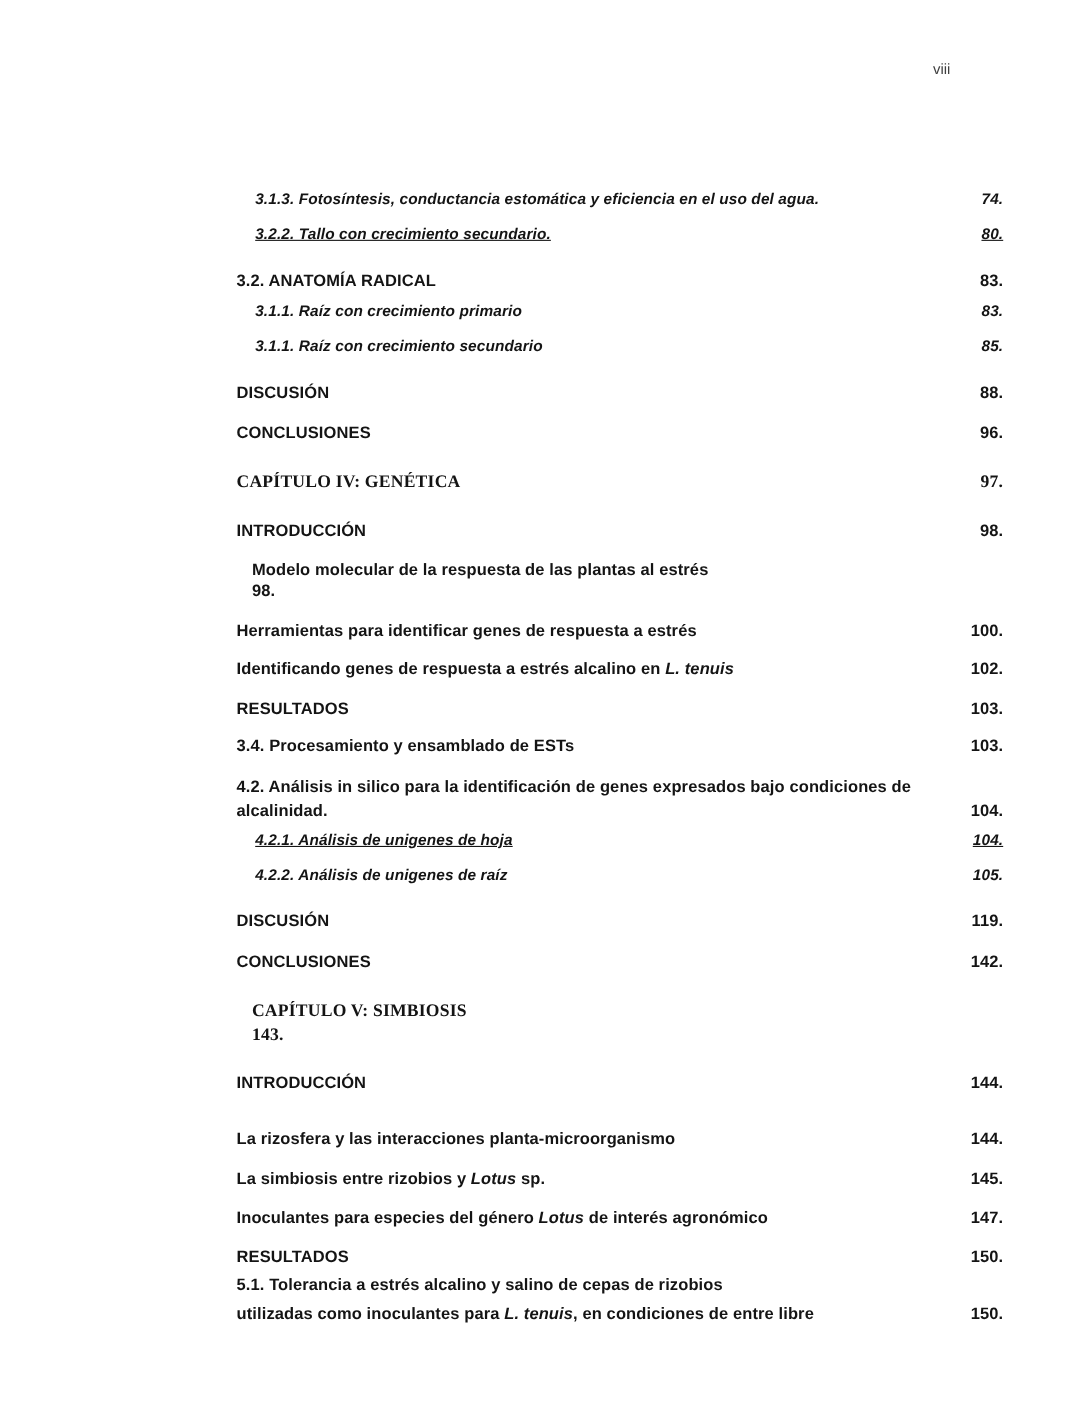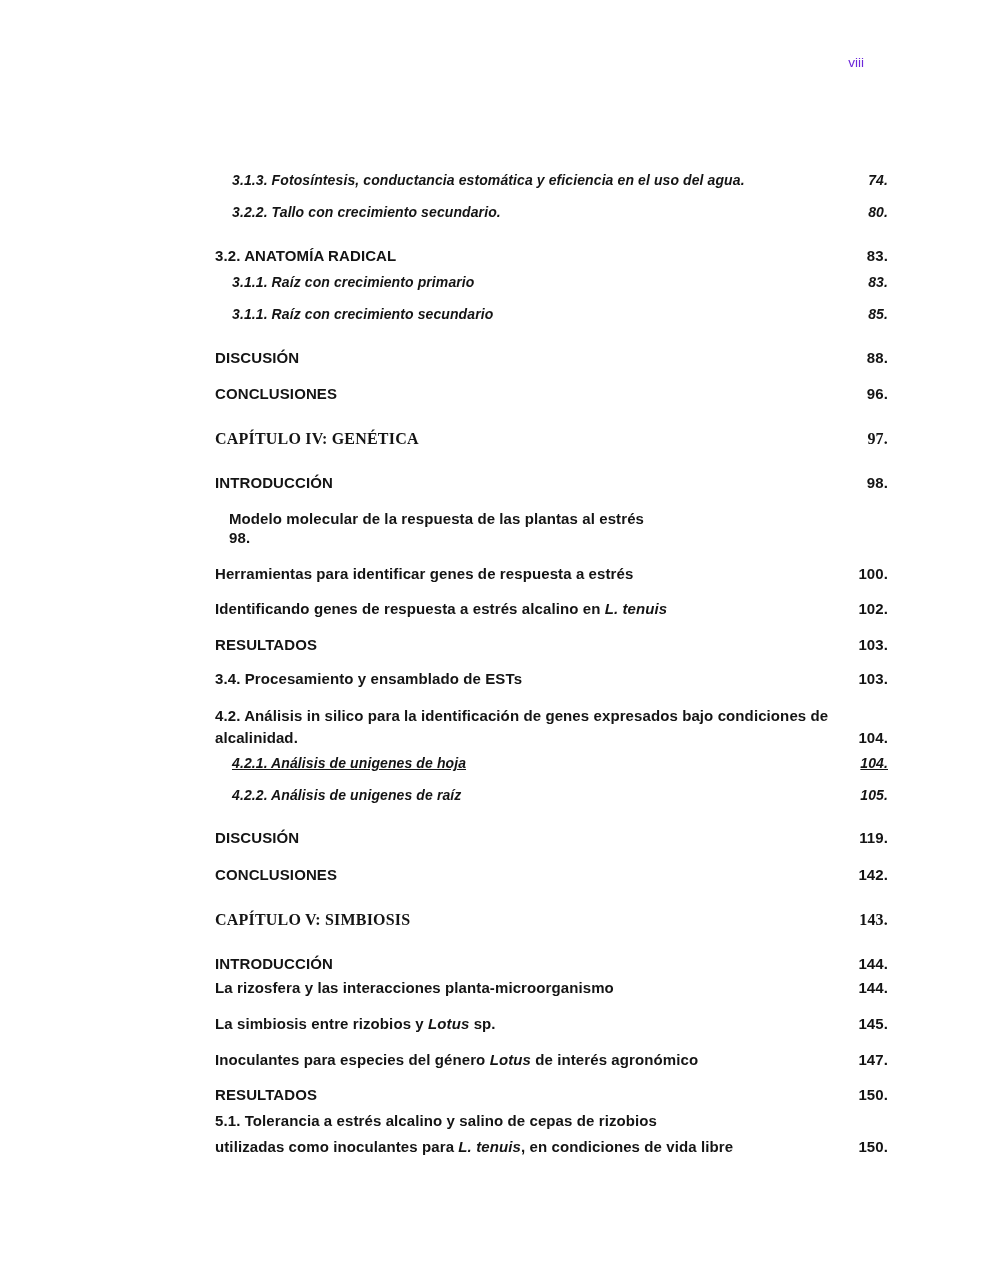--- a/index.html
+++ b/index.html
@@ -8,25 +8,25 @@
     background:#ffffff;
     color:#141414;
     position:relative;
     overflow:hidden;
     font-family:"Liberation Sans",sans-serif;
   }
   .folio{
     position:absolute;
     top:55px;right:126px;
     font:400 13.5px "Liberation Sans",sans-serif;
-    color:#6d28d9;
+    color:#404040;
   }
   .toc{
     box-sizing:border-box;
-    padding:171px 102px 0 215px;
+    padding:171px 78px 0 215px;
     width:990px;
   }
   .row{
     display:flex;
     align-items:baseline;
   }
   .row .label{flex:1;}
   .row .pageno{
     margin-left:14px;
     white-space:nowrap;
@@ -53,21 +53,21 @@
 </head>
 <body>
 
 <div class="folio">viii</div>
 
 <main class="toc">
     <div class="row sub" style="margin-top: 0px;">
       <span class="label"><span>3.1.3. Fotosíntesis, conductancia estomática y eficiencia en el uso del agua.</span></span>
       <span class="pageno">74.</span>
     </div>
-    <div class="row sub" style="margin-top: 13px;">
+    <div class="row sub" style="margin-top: 13px; text-decoration: underline;">
       <span class="label"><span>3.2.2. Tallo con crecimiento secundario.</span></span>
       <span class="pageno">80.</span>
     </div>
     <div class="row main" style="margin-top: 24px;">
       <span class="label"><span>3.2. ANATOMÍA RADICAL</span></span>
       <span class="pageno">83.</span>
     </div>
     <div class="row sub" style="margin-top: 8px;">
       <span class="label"><span>3.1.1. Raíz con crecimiento primario</span></span>
       <span class="pageno">83.</span>
@@ -129,45 +129,45 @@
       <span class="pageno">105.</span>
     </div>
     <div class="row main" style="margin-top: 23px;">
       <span class="label"><span>DISCUSIÓN</span></span>
       <span class="pageno">119.</span>
     </div>
     <div class="row main" style="margin-top: 18px;">
       <span class="label"><span>CONCLUSIONES</span></span>
       <span class="pageno">142.</span>
     </div>
-    <div class="row chapter" style="margin-top: 25px;">
+    <div class="row chapter" style="margin-top: 25px; flex-direction: column;">
       <span class="label"><span>CAPÍTULO V: SIMBIOSIS</span></span>
       <span class="pageno">143.</span>
     </div>
     <div class="row main" style="margin-top: 24px;">
       <span class="label"><span>INTRODUCCIÓN</span></span>
       <span class="pageno">144.</span>
     </div>
-    <div class="row main" style="margin-top: 5px;">
+    <div class="row main" style="margin-top: 32px;">
       <span class="label"><span>La rizosfera y las interacciones planta-microorganismo</span></span>
       <span class="pageno">144.</span>
     </div>
     <div class="row main" style="margin-top: 17px;">
       <span class="label"><span>La simbiosis entre rizobios y </span><span class="it">Lotus</span><span> sp.</span></span>
       <span class="pageno">145.</span>
     </div>
     <div class="row main" style="margin-top: 17px;">
       <span class="label"><span>Inoculantes para especies del género </span><span class="it">Lotus</span><span> de interés agronómico</span></span>
       <span class="pageno">147.</span>
     </div>
     <div class="row main" style="margin-top: 16px;">
       <span class="label"><span>RESULTADOS</span></span>
       <span class="pageno">150.</span>
     </div>
     <div class="row main" style="margin-top: 7px;">
       <span class="label"><span>5.1. Tolerancia a estrés alcalino y salino de cepas de rizobios</span></span>
       <span class="pageno"></span>
     </div>
     <div class="row main" style="margin-top: 7px;">
-      <span class="label"><span>utilizadas como inoculantes para </span><span class="it">L. tenuis</span><span>, en condiciones de vida libre</span></span>
+      <span class="label"><span>utilizadas como inoculantes para </span><span class="it">L. tenuis</span><span>, en condiciones de entre libre</span></span>
       <span class="pageno">150.</span>
     </div>
   </main>
 
 </body></html>

